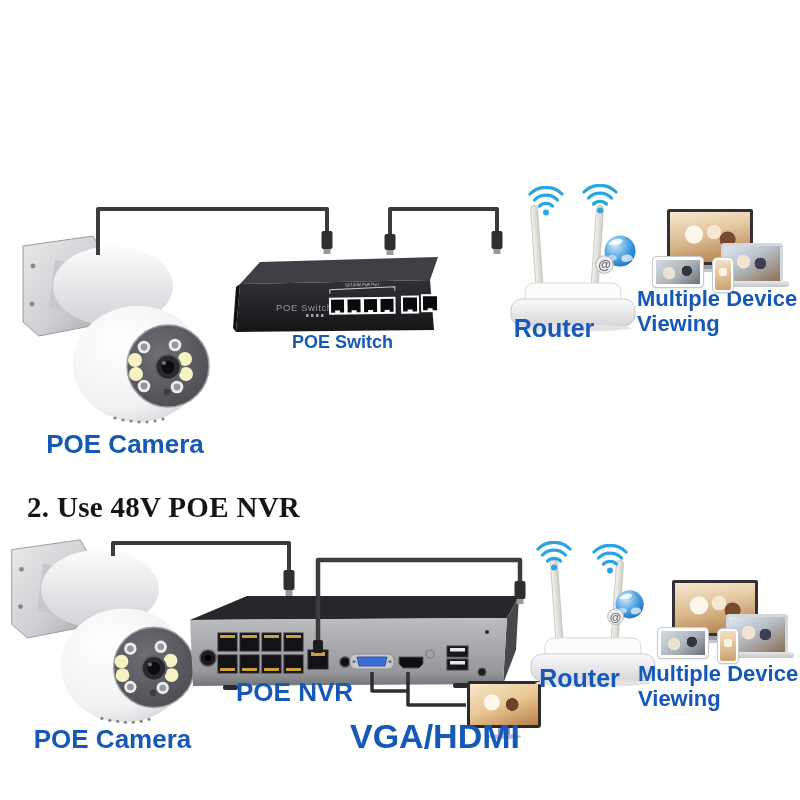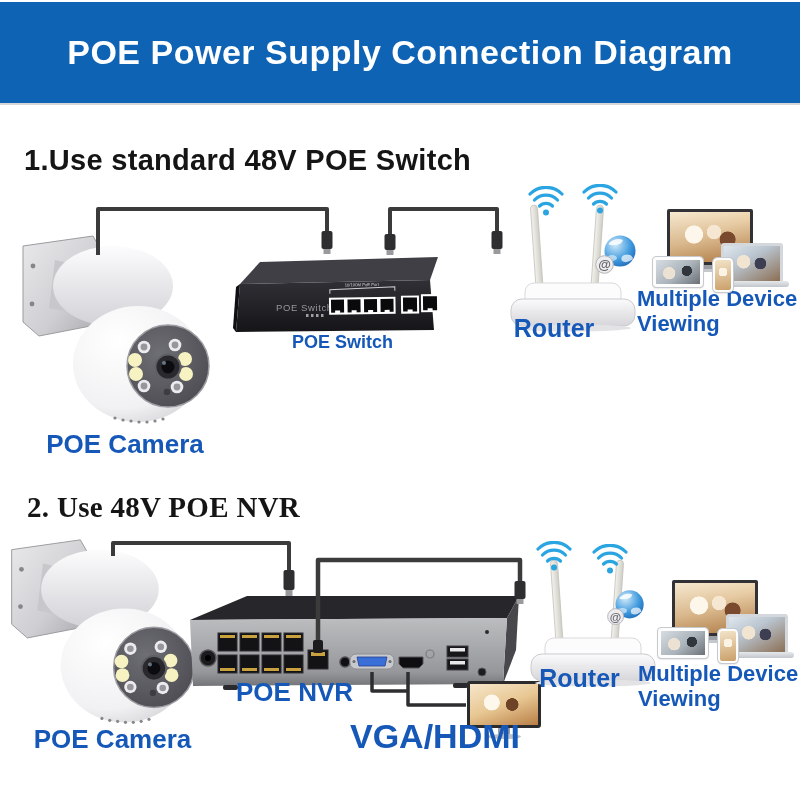--- a/index.html
+++ b/index.html
@@ -174,25 +174,21 @@
         <g>
           <rect x="22" y="100" width="96" height="24" rx="9" fill="#fcfcfd" stroke="#d9d9dc" stroke-width="1"></rect>
           <rect x="8" y="116" width="124" height="27" rx="11" fill="url(#routerBaseGrad)" stroke="#cbcbcf" stroke-width="1"></rect>
           <line x1="16" y1="128" x2="124" y2="128" stroke="#e9e9ec" stroke-width="2"></line>
           <ellipse cx="70" cy="145" rx="58" ry="3.5" fill="#e3e3e6"></ellipse>
         </g>
       </symbol>
     </defs>
   </svg>
 
-  <div id="banner">
-    <div class="title">POE Power Supply Connection Diagram</div>
-  </div>
-
-  <div class="sec-heading" style="left:24px;top:144px;">1.Use standard 48V POE Switch</div>
+
 
   <svg class="art" style="left:5px;top:226px;width:210px;height:215px;">
     <use href="#cam-sym" xlink:href="#cam-sym"></use>
   </svg>
   <div class="blue-label ctr" style="left:35px;top:429px;width:180px;font-size:26px;">POE Camera</div>
 
   <svg class="art" style="left:226px;top:252px;width:226px;height:86px;" viewBox="0 0 226 86">
     <polygon points="14,32 34,10 212,5 204,28" fill="#3f3f45"></polygon>
     <polygon points="14,32 204,28 208,78 10,80" fill="url(#swFrontGrad)"></polygon>
     <polygon points="14,32 10,80 7,76 10,35" fill="#101014"></polygon>

